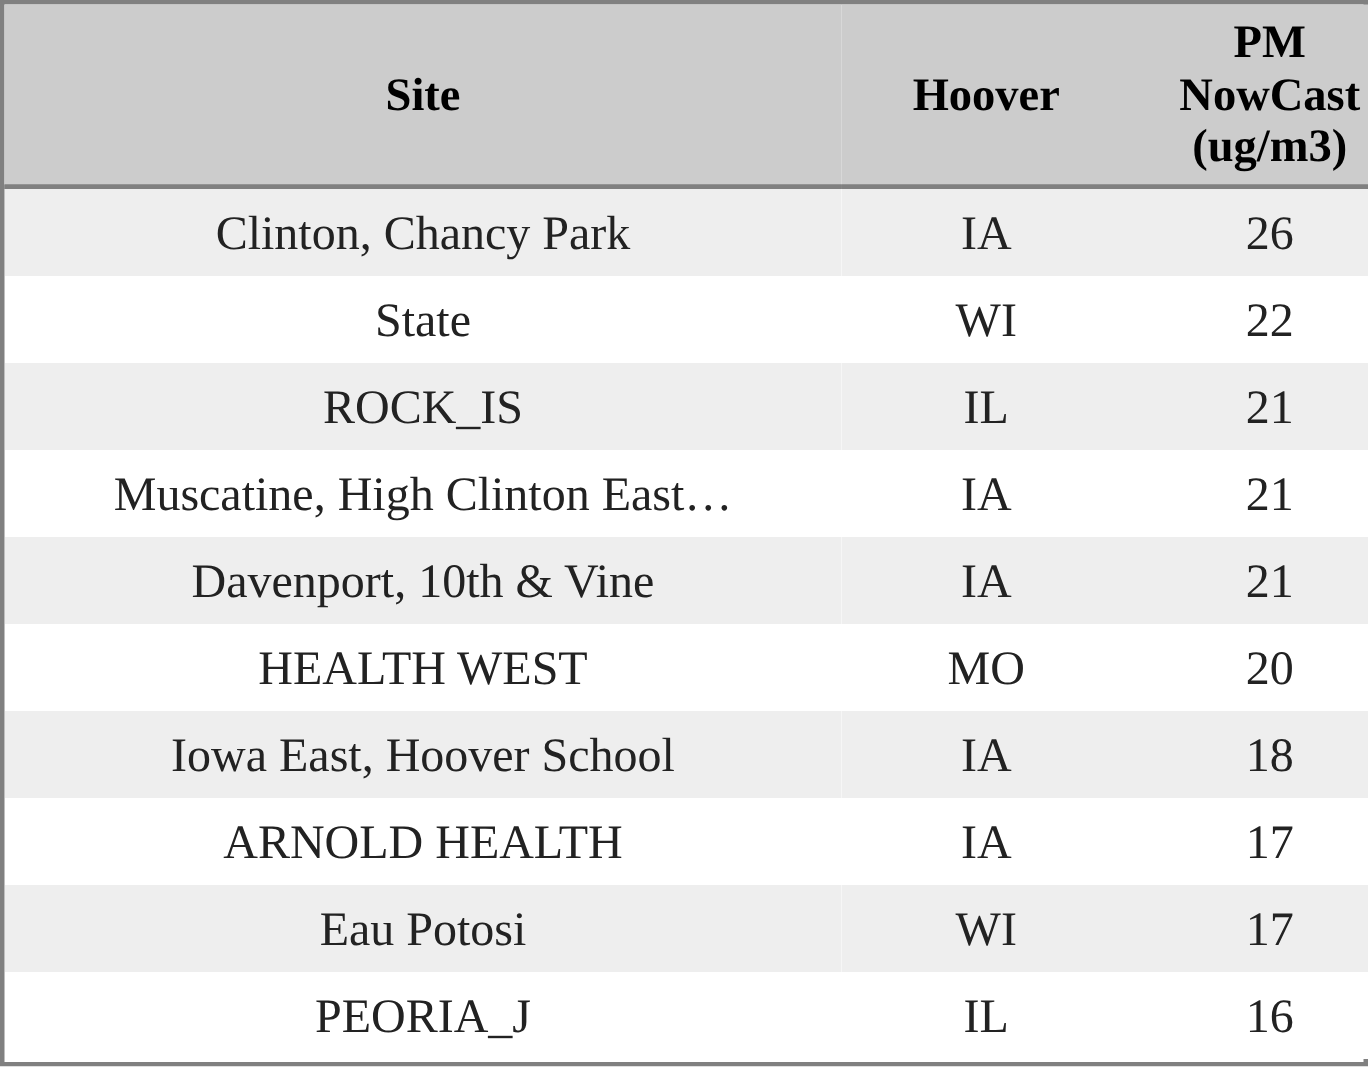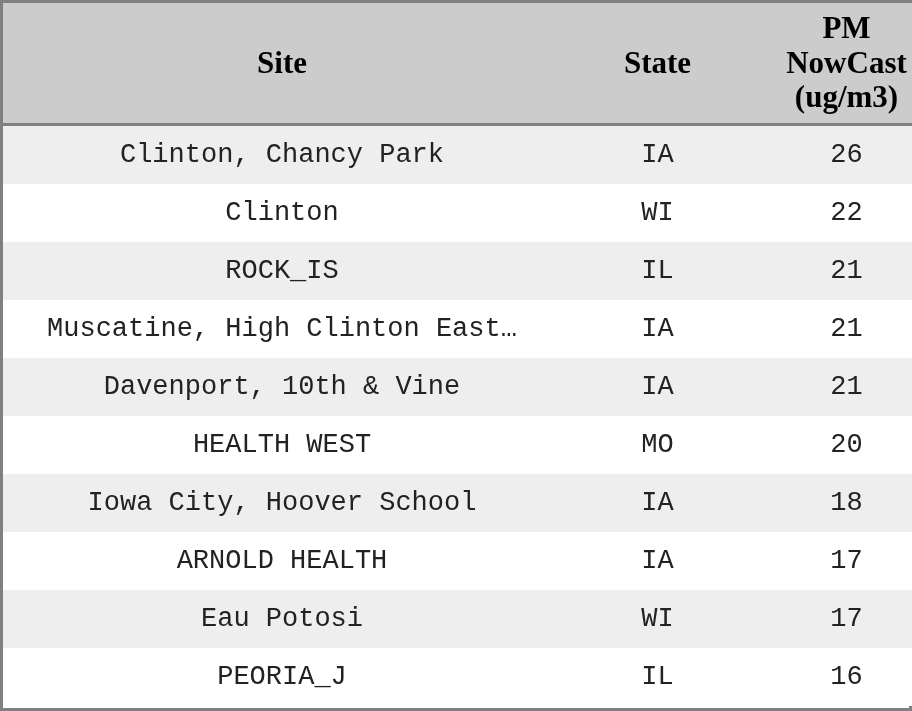--- a/index.html
+++ b/index.html
@@ -37,54 +37,54 @@
     vertical-align: middle;
     padding: 8px 4px;
     border-bottom: 3px solid #808080;
     line-height: 1.12;
   }
   th.col-site { width: 550px; margin-top: 16px; }
   th.col-state { width: 185px; }
   th.col-pm { width: 177px; }
 
   tbody td {
-    font-family: Liberation Mono, monospace;
-    font-size: 27px;
+    font-family: Liberation Serif, serif;
+    font-size: 32px;
     color: #222222;
     text-align: center;
     vertical-align: middle;
     height: 58px;
     padding: 0 4px;
     white-space: nowrap;
     overflow: hidden;
     text-overflow: ellipsis;
   }
   tbody tr.row-odd { background: #eeeeee; }
   tbody tr.row-even { background: #ffffff; }
 </style>
 </head>
 <body>
 
 <div class="table-frame">
   <table class="aqi-table">
     <thead>
       <tr>
         <th class="col-site">Site</th>
-        <th class="col-state">State</th>
+        <th class="col-state">Hoover</th>
         <th class="col-pm">PM<br>NowCast<br>(ug/m3)</th>
       </tr>
     </thead>
     <tbody>
       <tr class="row-odd">
         <td>Clinton, Chancy Park</td>
         <td>IA</td>
         <td>26</td>
       </tr>
       <tr class="row-even">
-        <td>Clinton</td>
+        <td>State</td>
         <td>WI</td>
         <td>22</td>
       </tr>
       <tr class="row-odd">
         <td>ROCK_IS</td>
         <td>IL</td>
         <td>21</td>
       </tr>
       <tr class="row-even">
         <td>Muscatine, High Clinton East…</td>
@@ -95,21 +95,21 @@
         <td>Davenport, 10th &amp; Vine</td>
         <td>IA</td>
         <td>21</td>
       </tr>
       <tr class="row-even">
         <td>HEALTH WEST</td>
         <td>MO</td>
         <td>20</td>
       </tr>
       <tr class="row-odd">
-        <td>Iowa City, Hoover School</td>
+        <td>Iowa East, Hoover School</td>
         <td>IA</td>
         <td>18</td>
       </tr>
       <tr class="row-even">
         <td>ARNOLD HEALTH</td>
         <td>IA</td>
         <td>17</td>
       </tr>
       <tr class="row-odd">
         <td>Eau Potosi</td>

